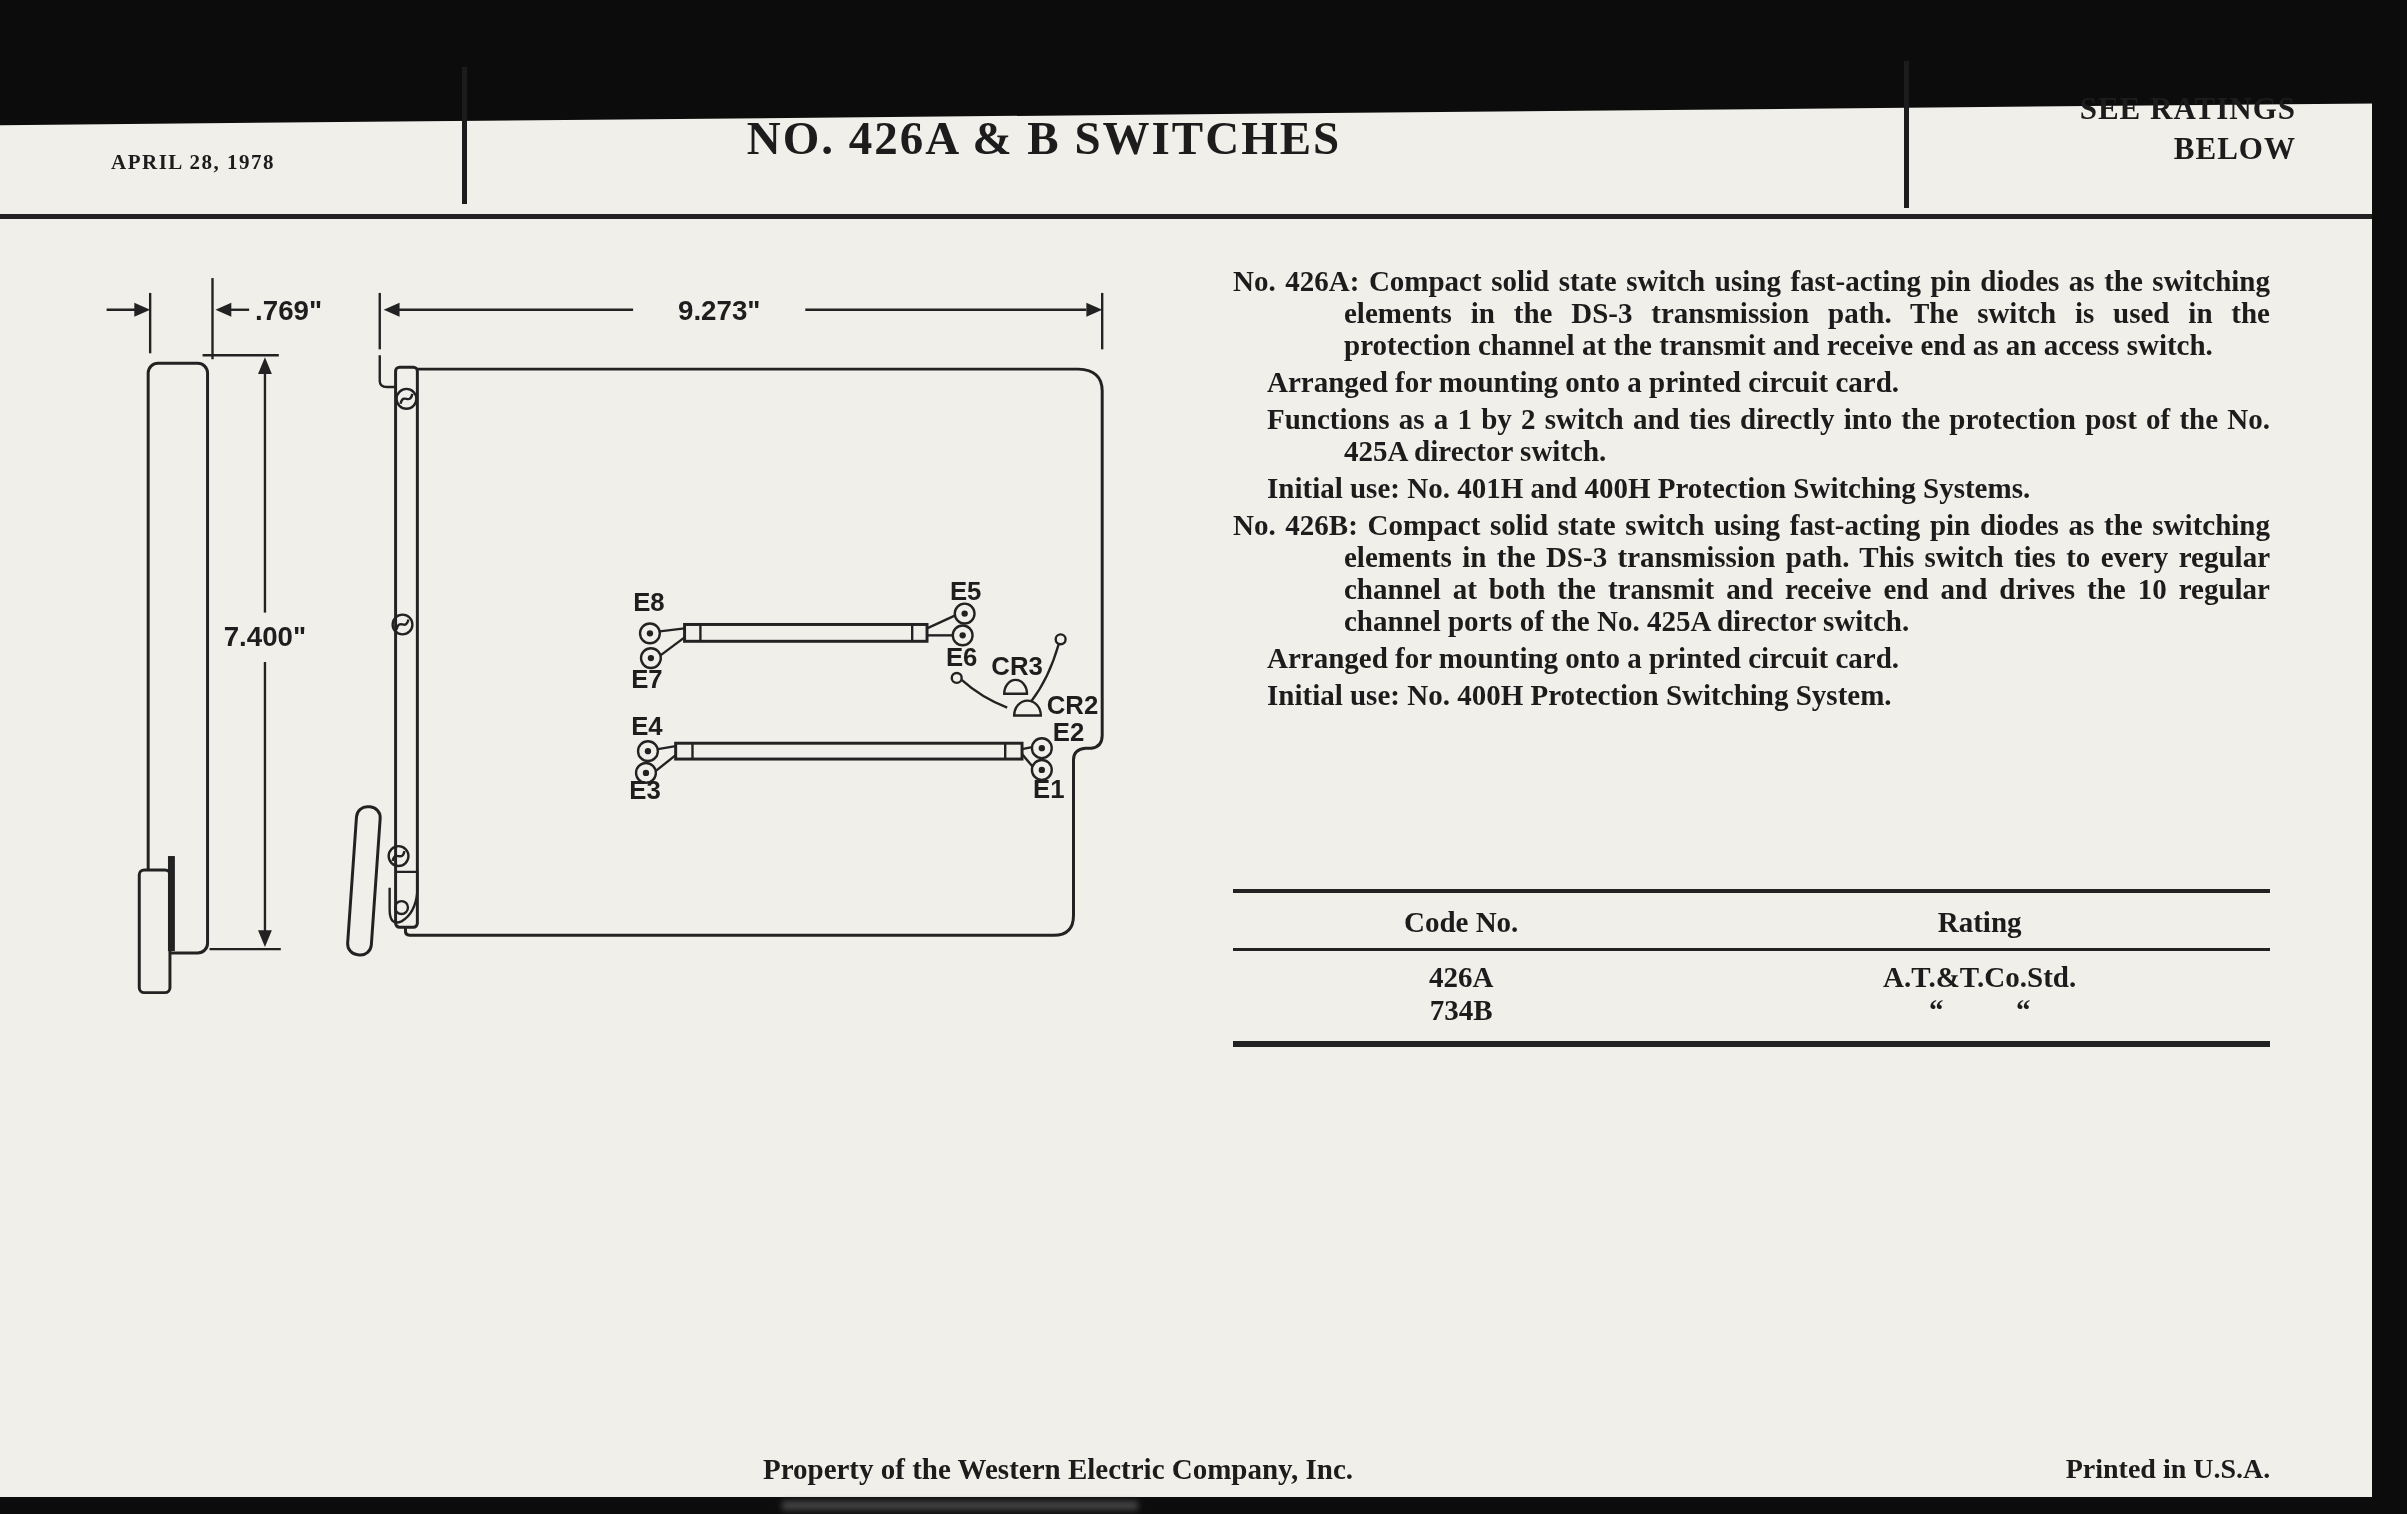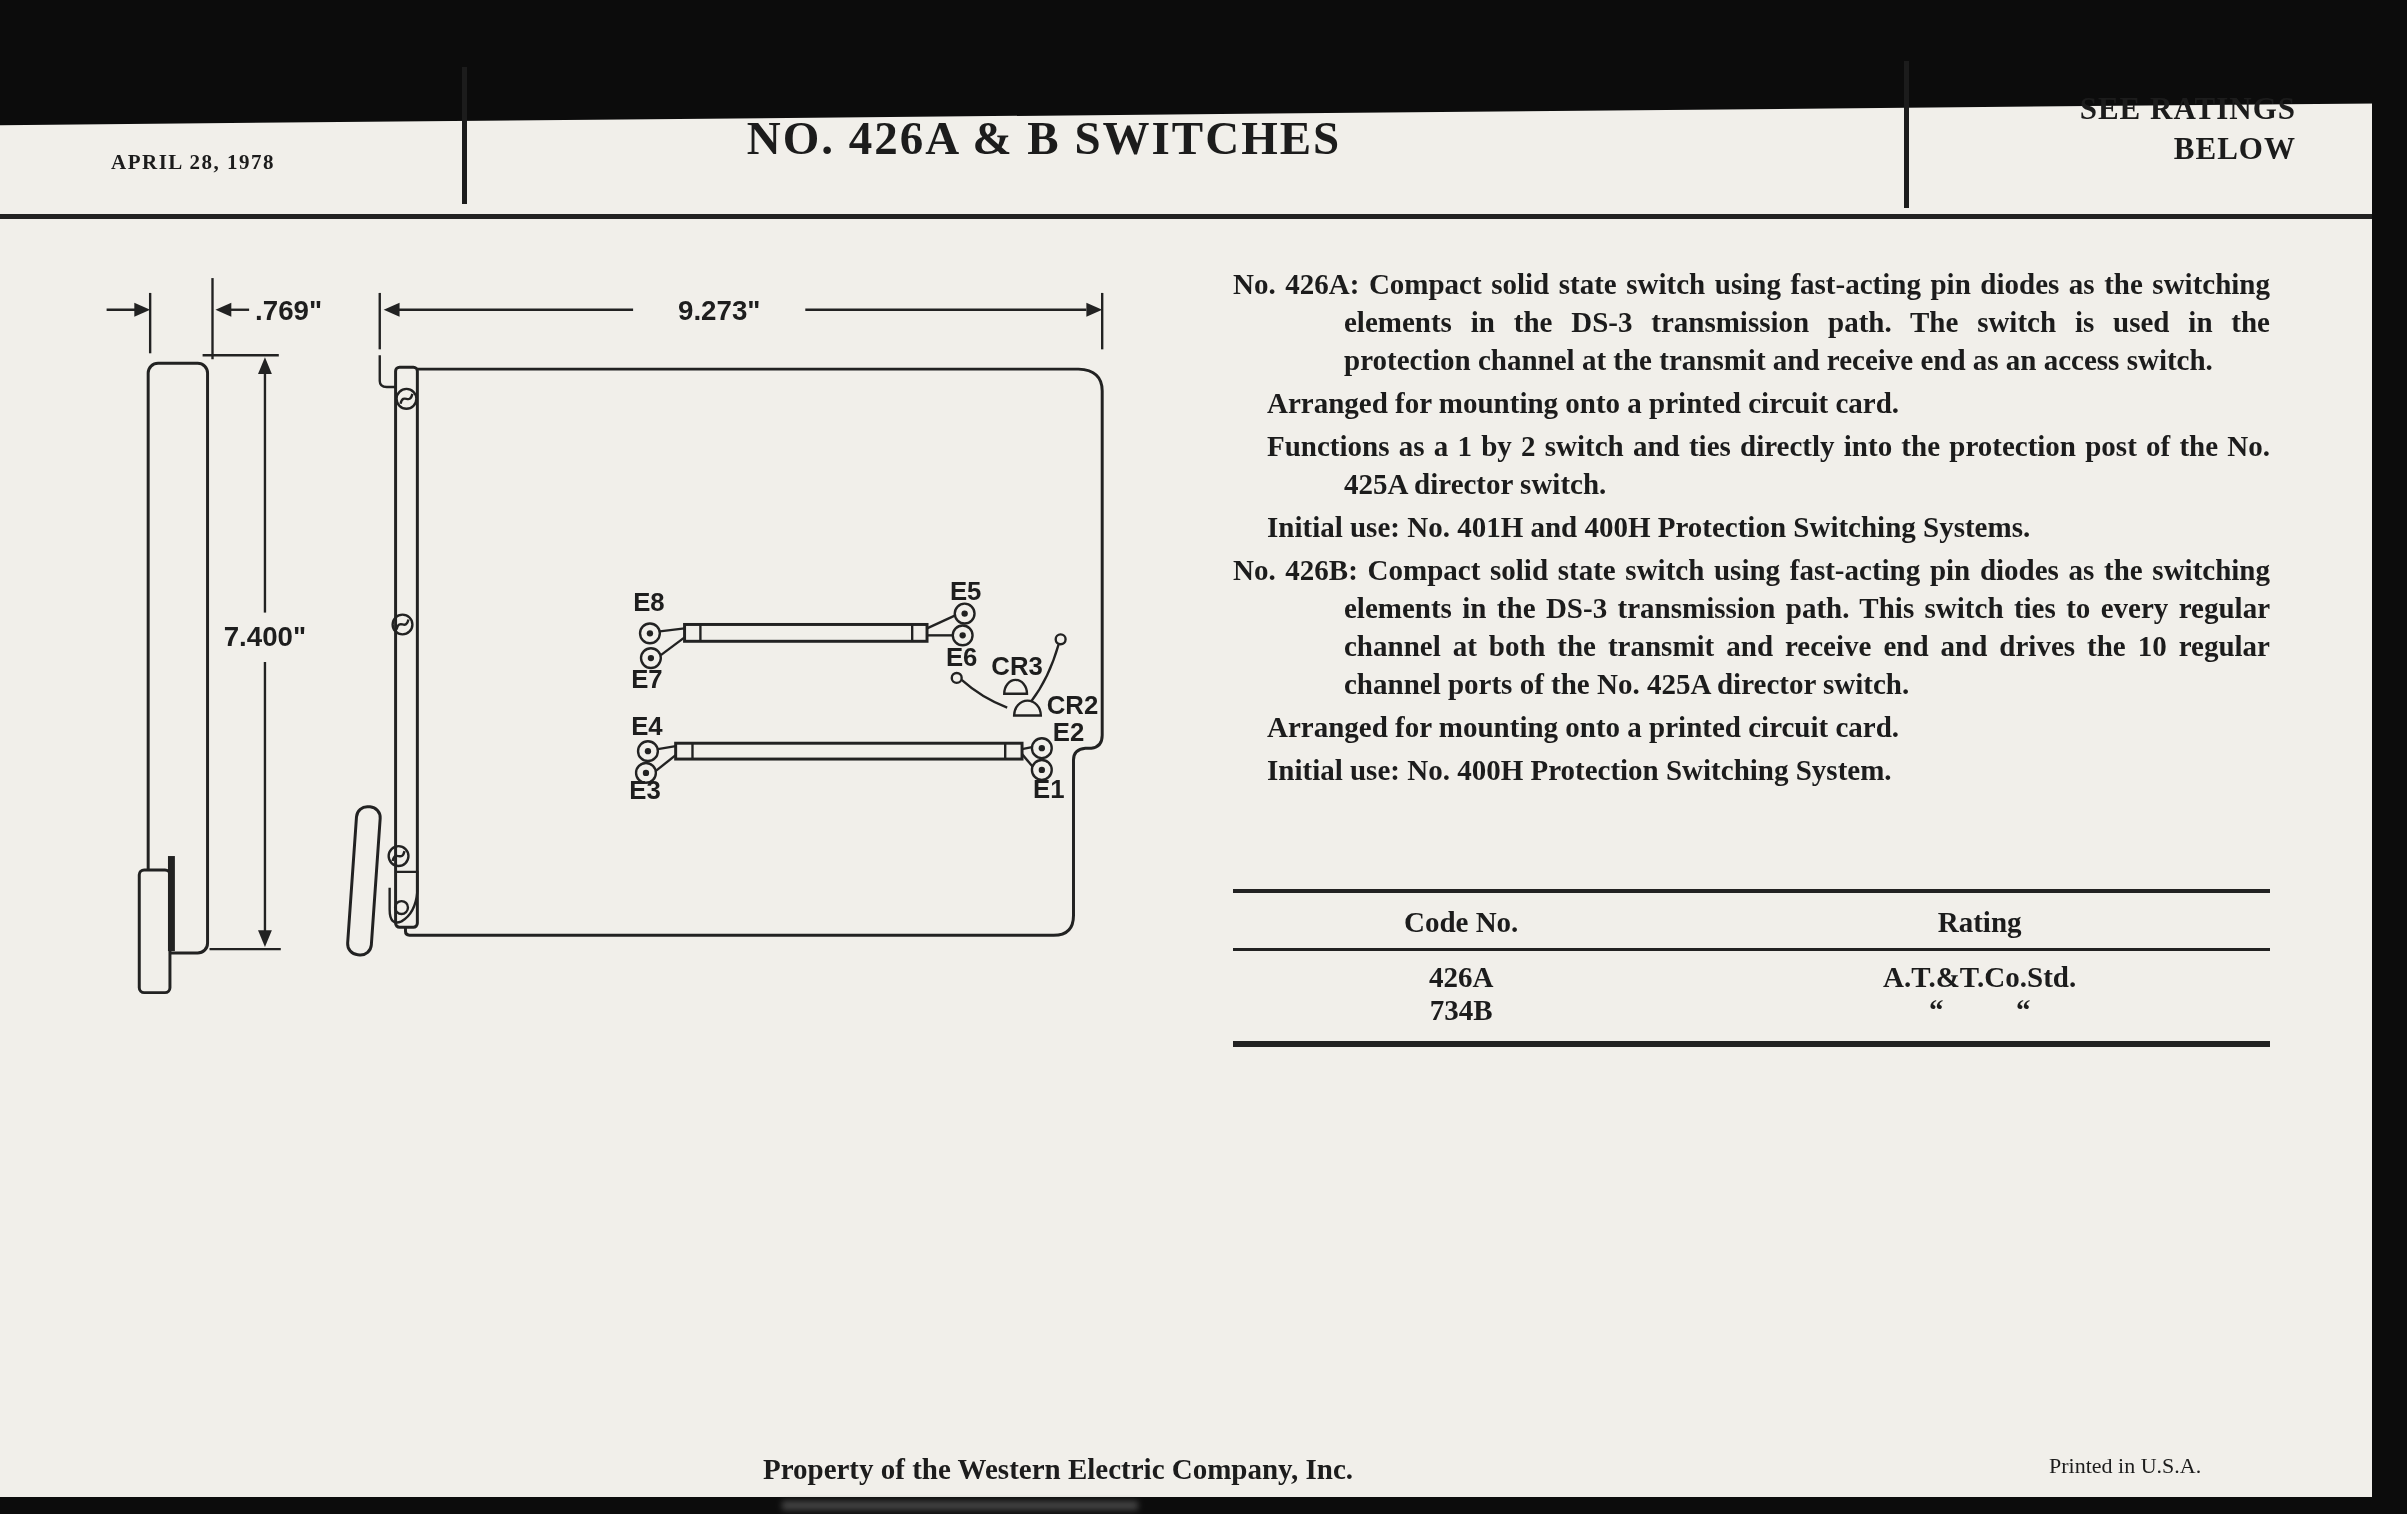--- a/index.html
+++ b/index.html
@@ -15,39 +15,39 @@
   
   .date{position:absolute;left:111px;top:150px;font-size:21px;font-weight:700;letter-spacing:1.5px;}
   .title{position:absolute;left:0;top:111px;width:2088px;text-align:center;font-size:47px;
          font-weight:700;letter-spacing:2px;}
   .ratings-note{position:absolute;left:1940px;top:89px;width:356px;text-align:right;
                 font-size:31px;font-weight:700;line-height:40px;letter-spacing:1px;}
   .vrule1{position:absolute;left:462px;top:67px;width:5px;height:137px;background:#1c1c1c;}
   .vrule2{position:absolute;left:1904px;top:61px;width:5px;height:147px;background:#1c1c1c;}
   .hrule{position:absolute;left:0;top:214px;width:2372px;height:5px;background:#222;}
   
-  .desc{position:absolute;left:1233px;top:265px;width:1037px;font-size:29px;line-height:38px;
+  .desc{position:absolute;left:1233px;top:265px;width:1037px;font-size:29px;line-height:32px;
         font-weight:700;}
   .para{margin:0 0 5px 0;text-align:justify;}
   .hang-a{padding-left:111px;text-indent:-111px;}
   .hang-b{padding-left:111px;text-indent:-77px;}
   
   .rtable{position:absolute;left:1233px;top:889px;width:1037px;border-top:4px solid #222;
           border-bottom:6px solid #222;font-weight:700;font-size:29px;}
   .rtable .thead{display:grid;grid-template-columns:44% 56%;border-bottom:3px solid #222;
                  padding:13px 0 9px 0;}
   .rtable .tbody{padding:10px 0 14px 0;}
   .trow{display:grid;grid-template-columns:44% 56%;line-height:33px;}
   .tcell{text-align:center;}
   .pre{white-space:pre;}
   
   .footer-left{position:absolute;left:0;top:1453px;width:2116px;text-align:center;
                font-size:29px;font-weight:700;}
-  .footer-right{position:absolute;left:2049px;top:1453px;width:238px;
-                font-size:22px;font-weight:400;}
+  .footer-right{position:absolute;left:2049px;top:1453px;width:238px;text-align:center;
+                font-size:28px;font-weight:700;}
   
   .diagram{position:absolute;left:69px;top:248px;width:1148px;height:842px;}
   .ln{stroke:#222;stroke-width:2.4;fill:none;}
   .ot{stroke:#222;stroke-width:3;fill:none;}
   .ah{fill:#222;stroke:none;}
   .dimtxt{font-family:"Liberation Sans",sans-serif;font-size:28px;font-weight:700;fill:#1e1e1e;}
   .lbl{font-family:"Liberation Sans",sans-serif;font-size:26px;font-weight:700;fill:#1e1e1e;}
 </style>
 </head>
 <body>

